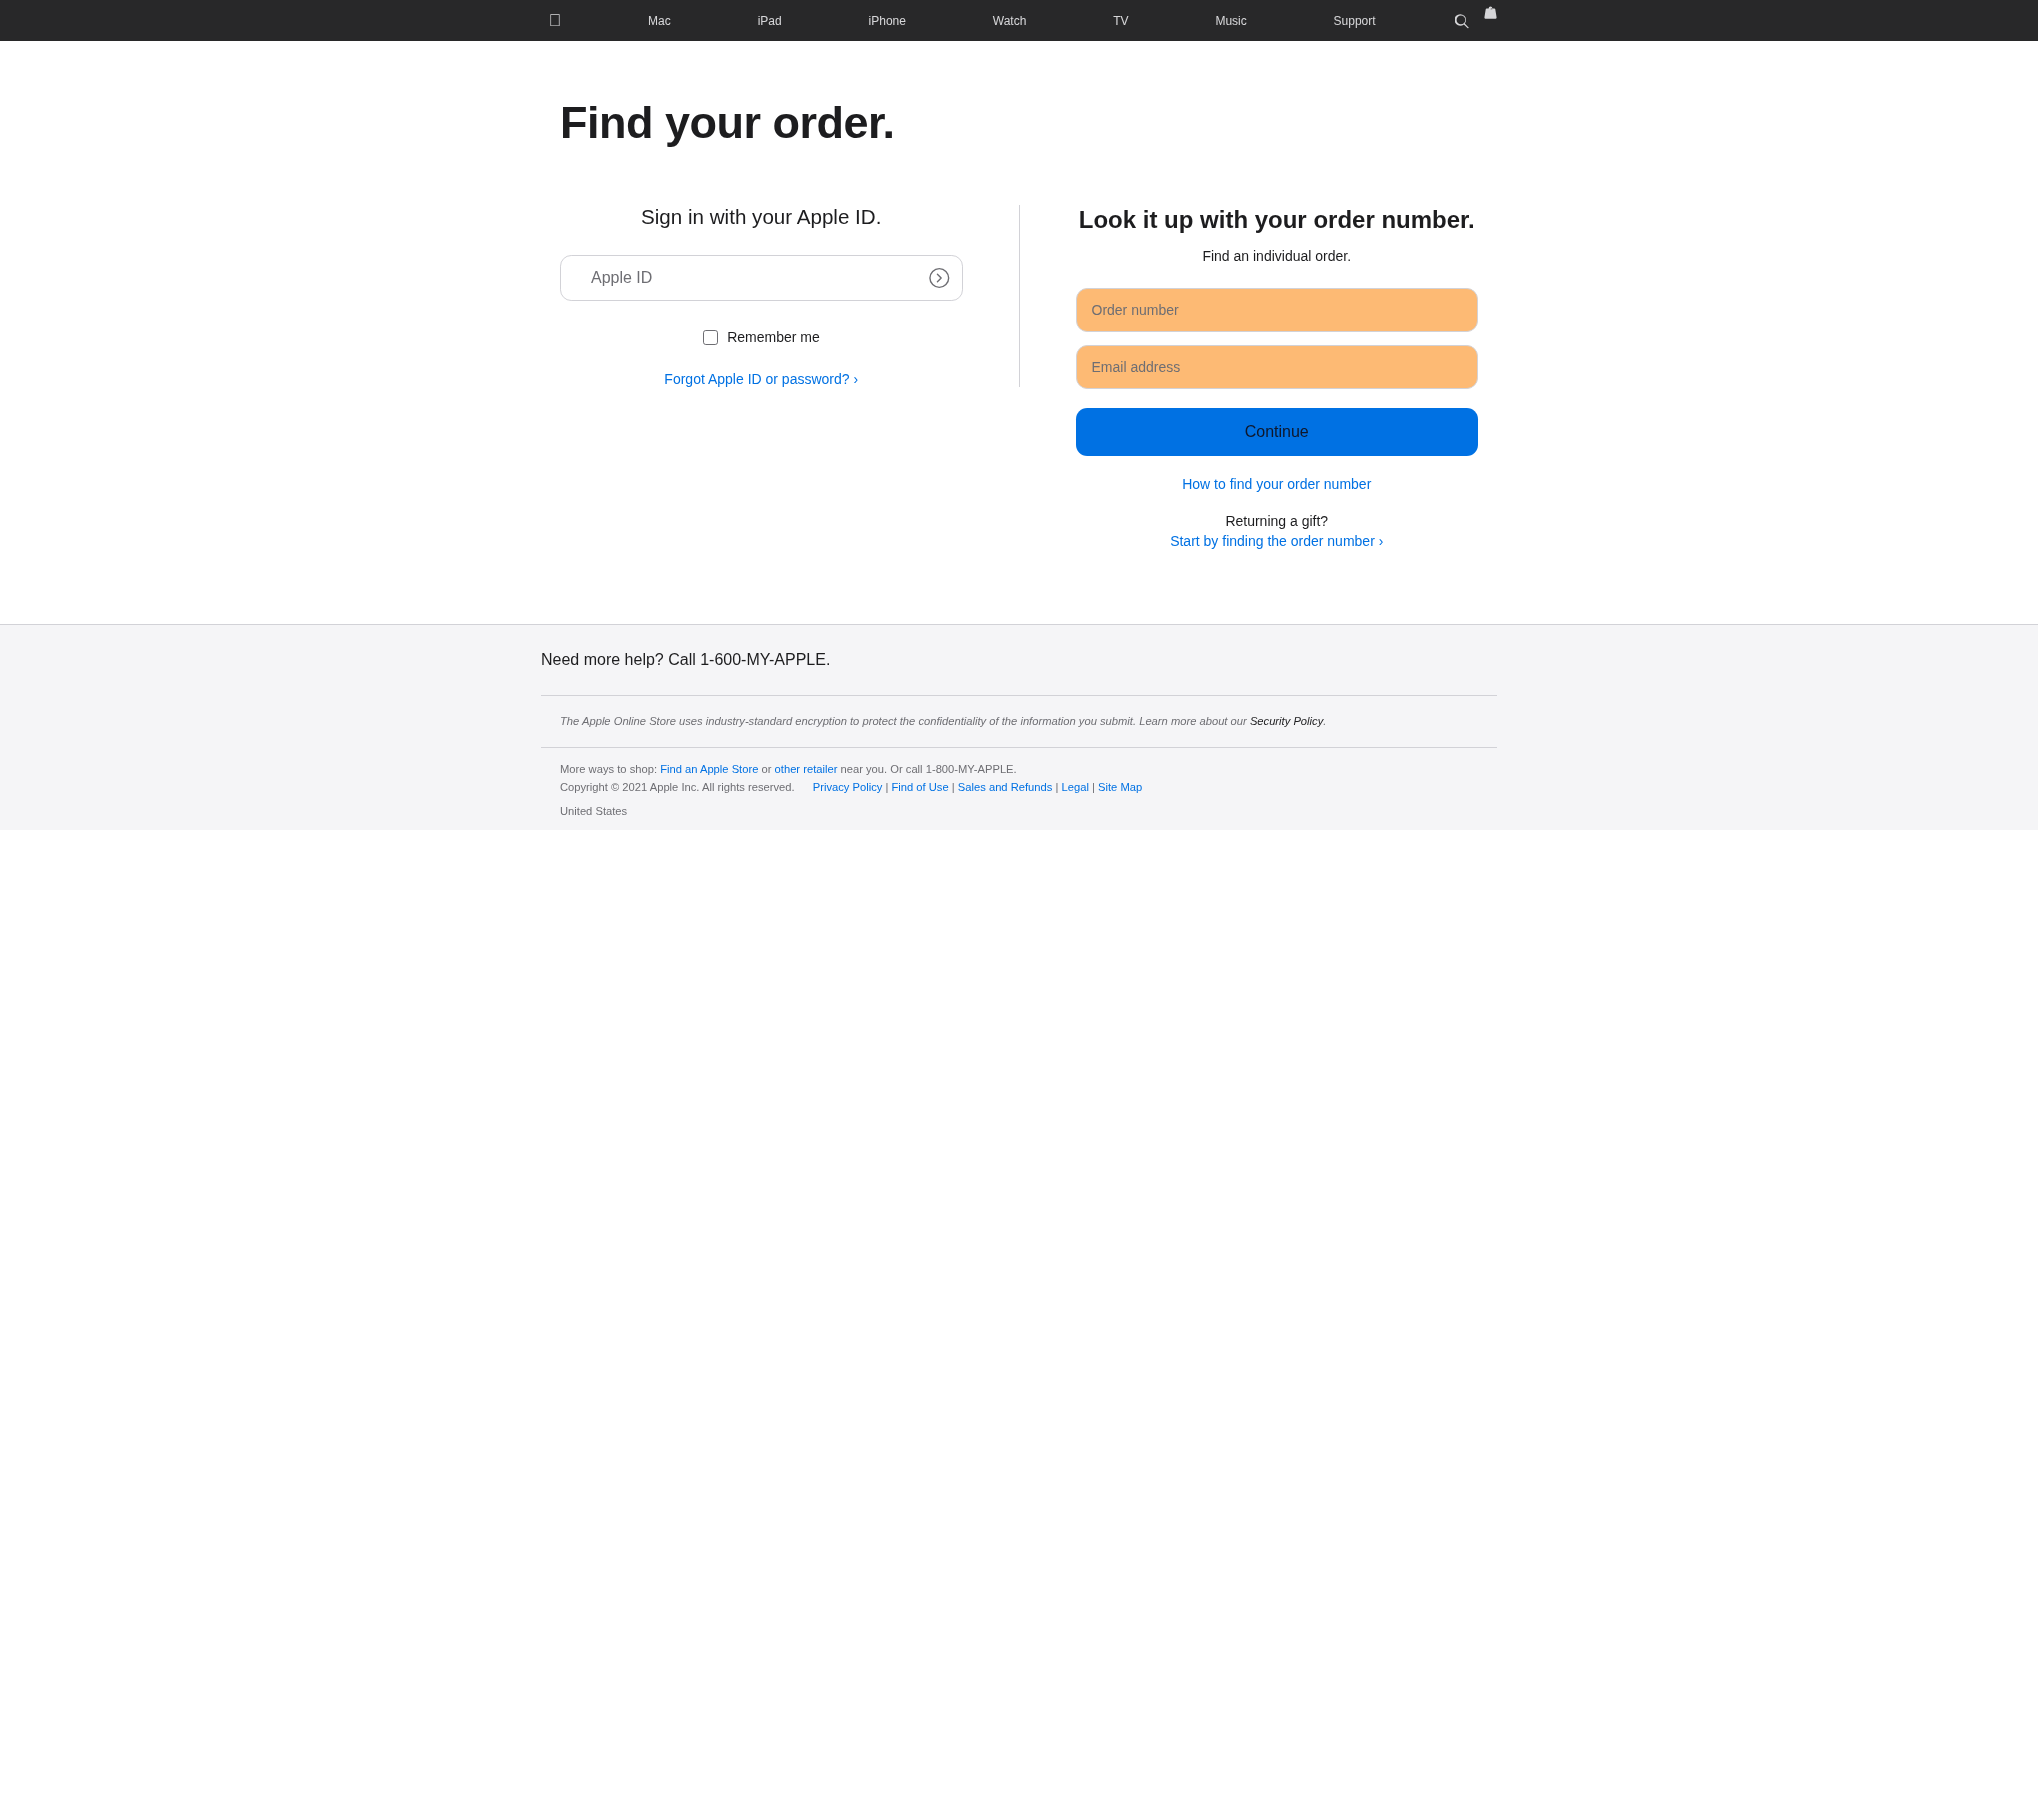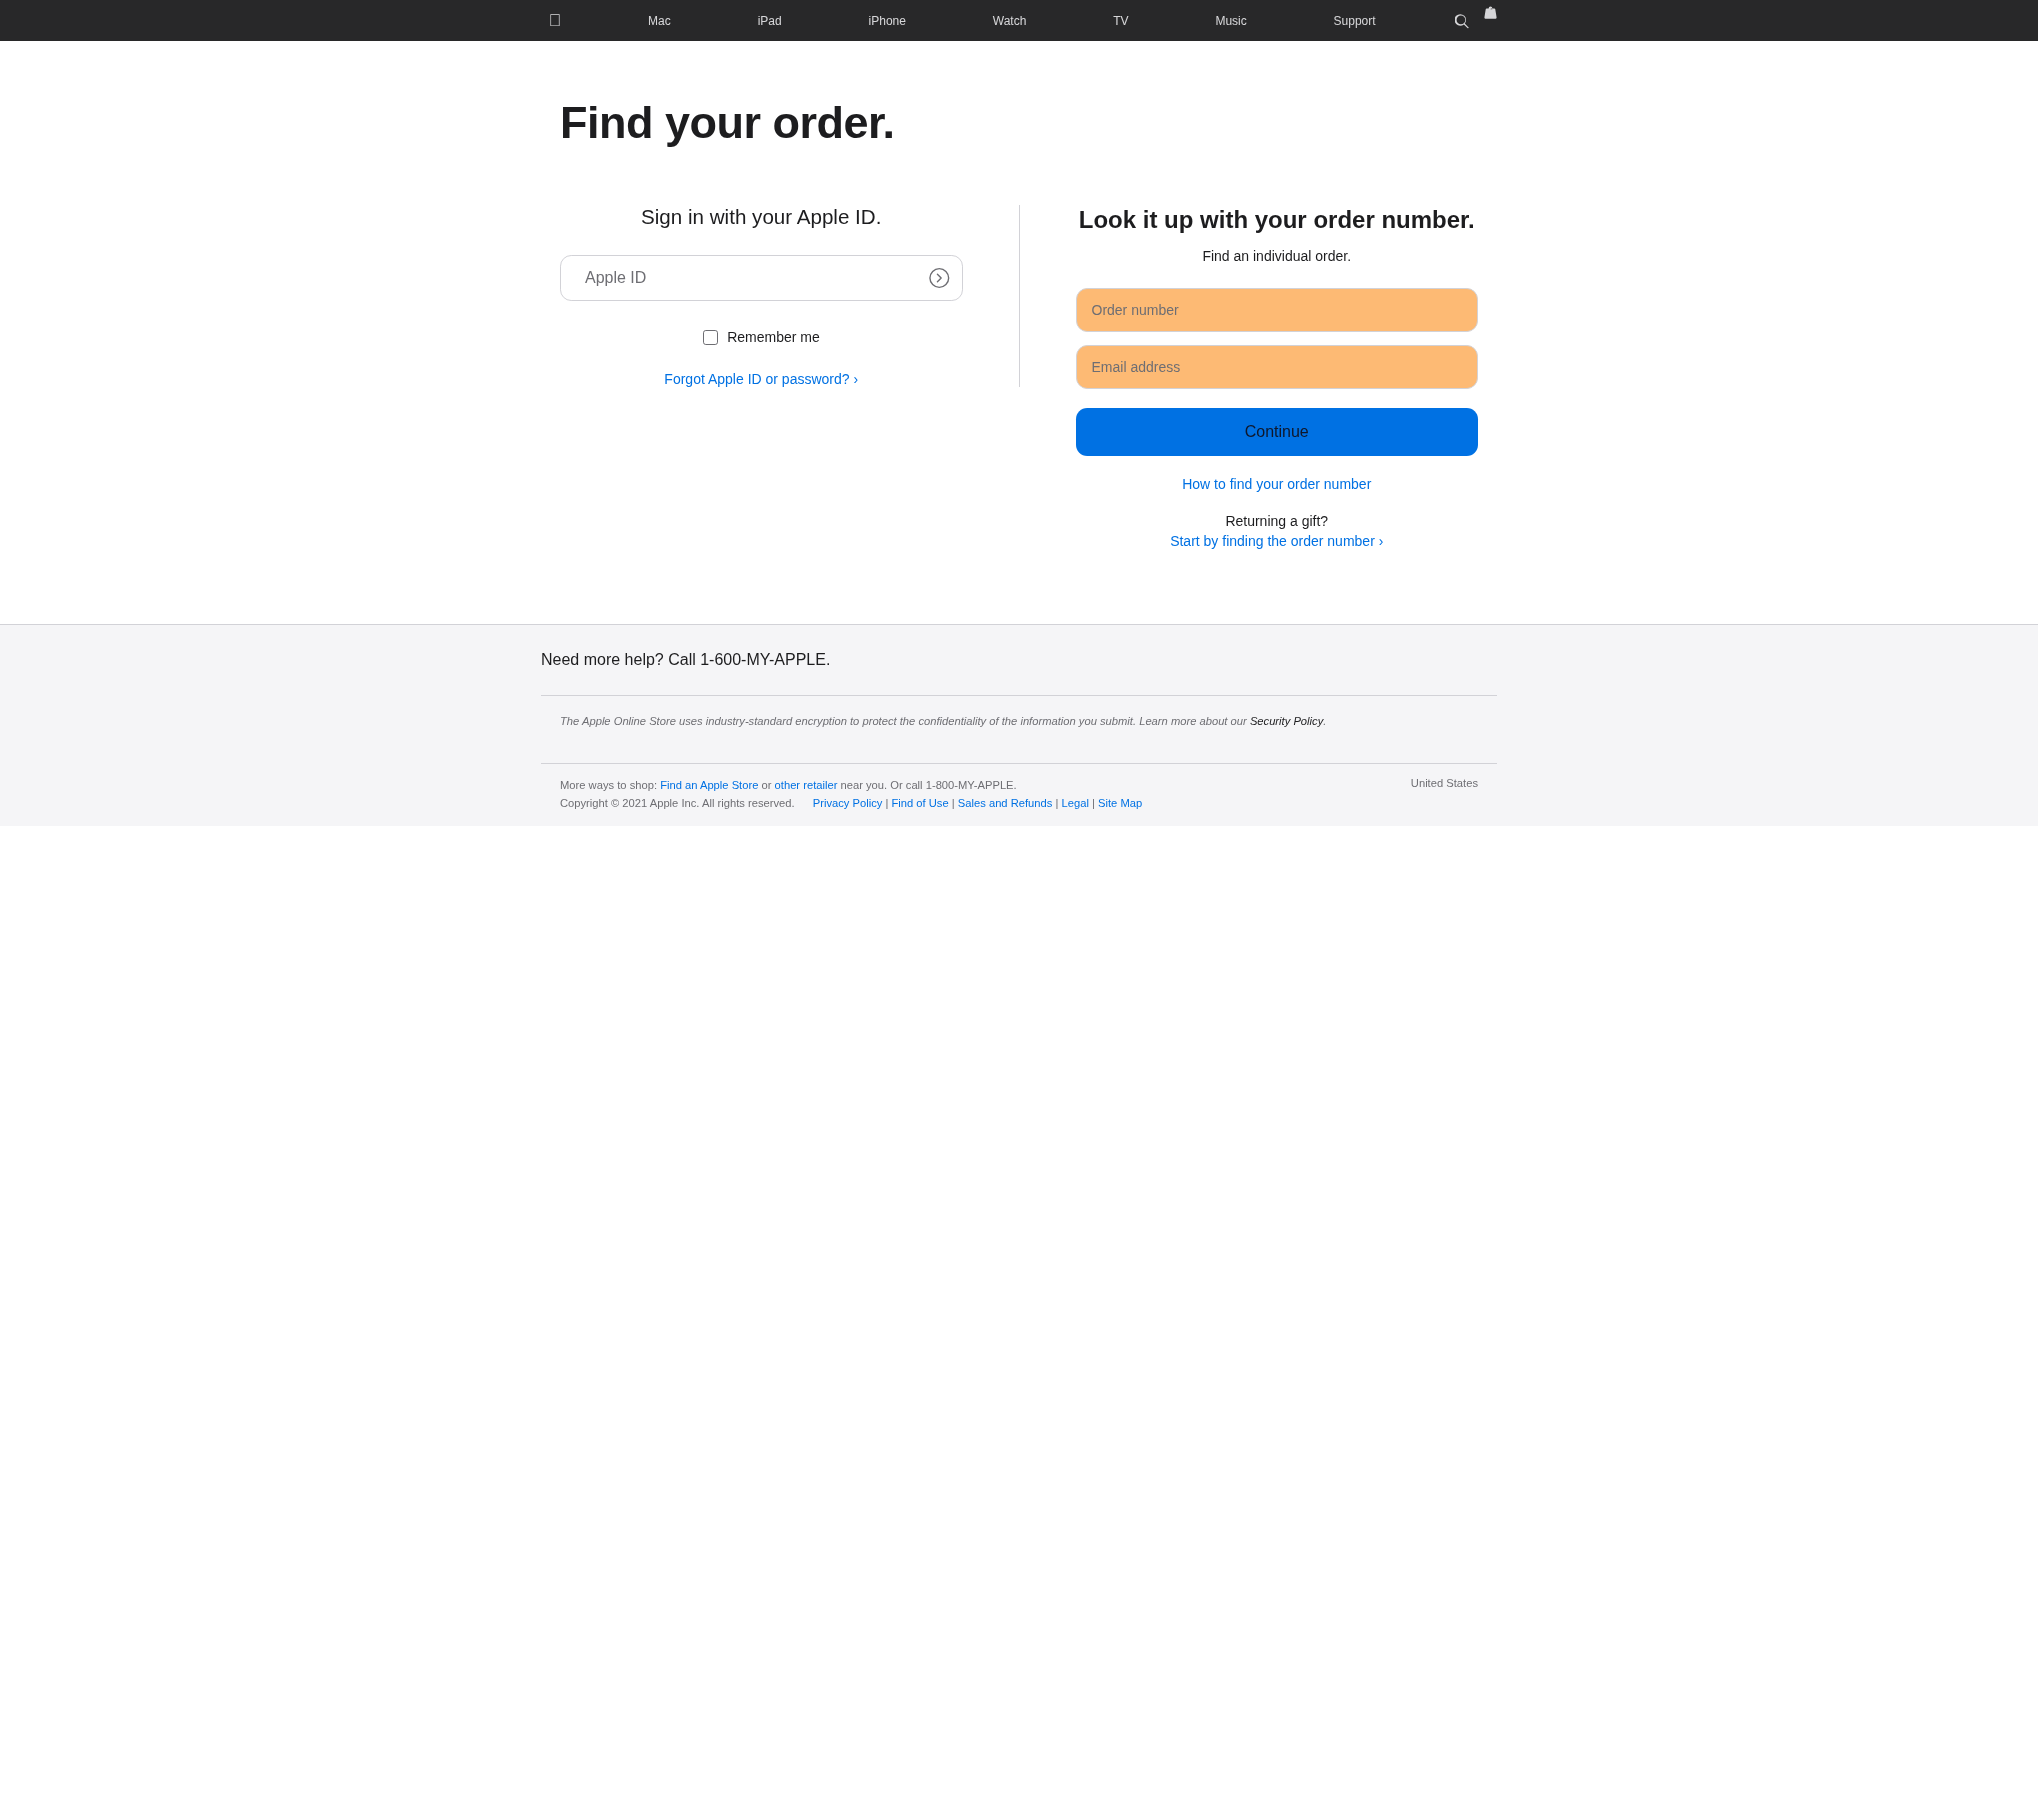--- a/index.html
+++ b/index.html
@@ -87,21 +87,21 @@
       margin-bottom: 26px;
     }
     .apple-id-input-wrap {
       position: relative;
       margin-bottom: 28px;
     }
     .apple-id-input {
       width: 100%;
       border: 0.9px solid #d2d2d7;
       border-radius: 11.2px;
-      padding: 13px 47px 13px 24px;
+      padding: 13px 47px 13px 30px;
       font-size: 16px;
       color: #6e6e73;
       outline: none;
       background: #fff;
     }
     .apple-id-input::placeholder { color: #6e6e73; }
     .arrow-btn {
       position: absolute;
       right: 13px;
       top: 50%;
@@ -233,28 +233,29 @@
       line-height: 1.5;
       font-style: italic;
     }
     .footer-security a {
       color: #1d1d1f;
       text-decoration: none;
       font-weight: 500;
     }
     .footer-bottom {
       max-width: 956px;
-      margin: 16px auto;
+      margin: 0 auto;
       padding: 13px 19px;
       border-top: 0.9px solid #d2d2d7;
       display: flex;
       align-items: flex-start;
       justify-content: space-between;
       flex-wrap: wrap;
       gap: 7.5px;
+      flex-direction: column;
     }
     .footer-bottom-left {
       font-size: 11.2px;
       color: #6e6e73;
       line-height: 1.6;
     }
     .footer-bottom-left a {
       color: #0071e3;
       text-decoration: none;
     }

